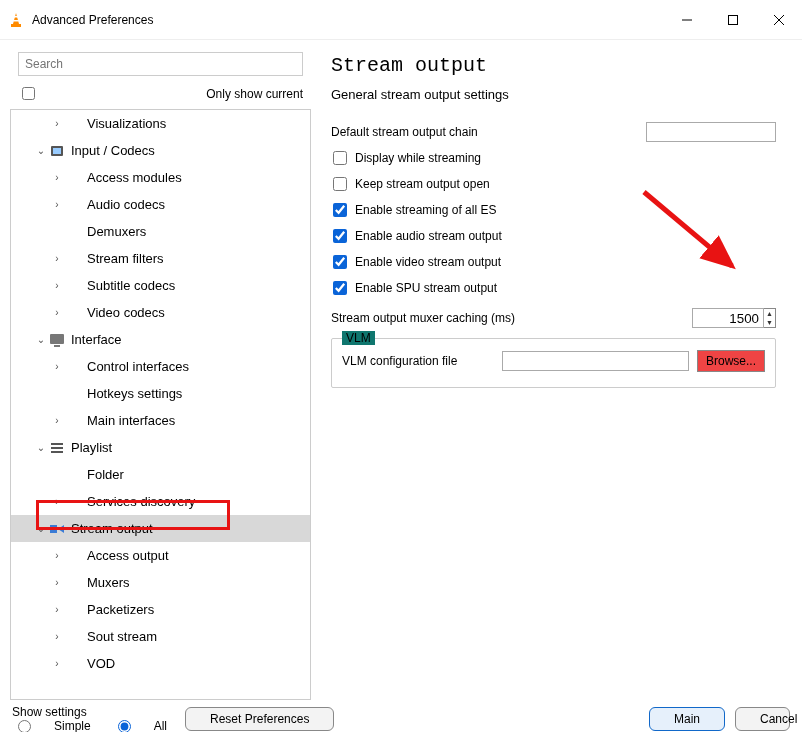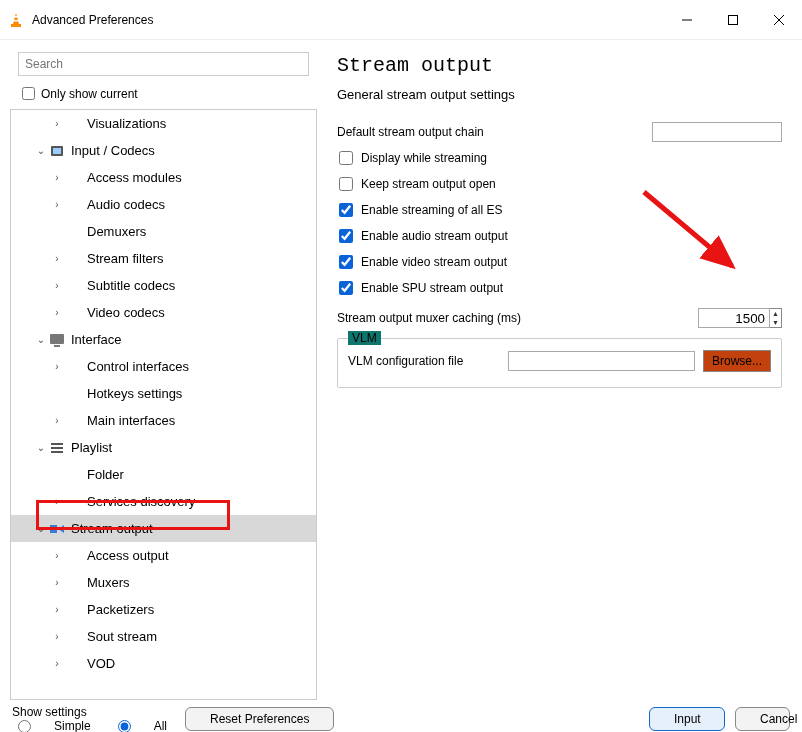--- a/index.html
+++ b/index.html
@@ -3,25 +3,25 @@
 <meta charset="utf-8">
 <style>
 * { box-sizing: border-box; font-family: "Segoe UI", Tahoma, sans-serif; }
 body { margin: 0; padding: 0; width: 802px; height: 732px; background: #fff; overflow: hidden; font-size: 12px; color: #000; }
 
 .titlebar { height: 40px; display: flex; align-items: center; padding: 0 0 0 8px; border-bottom: 1px solid #eee; }
 .titlebar .appicon { width: 16px; height: 16px; margin-right: 8px; }
 .titlebar .title { flex: 1; font-size: 12px; }
 .titlebar .winbtn { width: 46px; height: 30px; display: flex; align-items: center; justify-content: center; }
 
-.content { display: flex; height: 660px; padding: 4px 10px 0 10px; }
+.content { display: flex; height: 660px; padding: 4px 16px 0 10px; }
 
 .left { width: 320px; display: flex; flex-direction: column; }
 .search { margin: 8px 8px 4px 8px; height: 24px; border: 1px solid #ccc; padding: 2px 6px; font-size: 12px; color: #888; }
-.onlyrow { display: flex; align-items: center; margin: 4px 8px 6px 8px; font-size: 12px; }
+.onlyrow { display: flex; align-items: center; margin: 4px 8px 6px 8px; font-size: 12px; justify-content: space-between; }
 .onlyrow input { margin-right: 6px; }
 
 .tree { flex: 1; border: 1px solid #ccc; overflow-y: auto; background: #fff; }
 .node { display: flex; align-items: center; height: 27px; padding-left: 0; cursor: default; font-size: 13px; }
 .node.selected { background: #d8d8d8; }
 .expander { width: 12px; text-align: center; color: #555; font-size: 10px; display: inline-block; }
 .iconslot { width: 20px; display: inline-flex; align-items: center; justify-content: center; }
 .nodelabel { padding-left: 4px; }
 .depth1 { padding-left: 24px; }
 .depth2 { padding-left: 40px; }
@@ -36,21 +36,21 @@
 .formrow input[type=text] { height: 20px; border: 1px solid #aaa; padding: 1px 4px; }
 .formrow input[type=checkbox] { margin: 0 8px 0 2px; width: 14px; height: 14px; }
 .checked { accent-color: #0a64d8; }
 .spin { display: flex; align-items: center; }
 .spin input { width: 72px; text-align: right; height: 20px; border: 1px solid #888; padding: 1px 4px; }
 .spin .arrows { width: 12px; height: 20px; border: 1px solid #888; border-left: none; display: flex; flex-direction: column; }
 .spin .arrows div { flex: 1; font-size: 7px; text-align: center; line-height: 9px; color: #333; }
 
 .groupbox { border: 1px solid #ccc; border-radius: 2px; margin-top: 8px; padding: 10px 10px 12px 10px; position: relative; }
 .groupbox .legend { position: absolute; top: -8px; left: 10px; background: #0f766e; padding: 0 4px; font-size: 12px; }
-.browse { height: 22px; padding: 0 8px; border: 1px solid #888; background: #c2410c; font-family: inherit; font-size: 12px; }
+.browse { height: 22px; padding: 0 8px; border: 1px solid #888; background: #ef4444; font-family: inherit; font-size: 12px; }
 
 .footer { height: 38px; display: flex; align-items: center; padding: 0 12px; }
 .showset { font-size: 12px; margin-right: 6px; }
 .radiogrp { display: flex; align-items: center; gap: 21px; font-size: 12px; margin-right: 10px; }
 .radiogrp input { margin: 0 2px 0 6px; accent-color: #0a64d8; }
 .btn { height: 24px; padding: 0 24px; border: 1px solid #888; background: #f3f3f3; font-size: 12px; border-radius: 6px; }
 .btn.primary { border: 1px solid #1168c9; background: #e6f0fb; color: #000; }
 .footer .spacer { flex: 1; }
 
 .arrow-annot { position: absolute; pointer-events: none; }
@@ -286,21 +286,21 @@
     <div class="showset">Show settings</div>
     <span class="radiogrp">
       <input type="radio" name="ss" style="">
         <span>Simple</span>
       <input type="radio" name="ss" checked="" style="">
         <span>All</span>
     </span>
   </div>
   <button class="btn" style="margin-left:8px">Reset Preferences</button>
   <span class="spacer"></span>
-  <button class="btn primary" style="margin-right:10px;width:76px">Input</button>
+  <button class="btn primary" style="margin-right:10px;width:76px">Main</button>
   <button class="btn" style="width:55px">Cancel</button>
 </div>
 
 <div class="highlightbox" style="left:36px; top:500px; width:194px; height:30px"></div>
 
 <svg class="arrow-annot" style="left:638px; top:186px" width="110" height="100">
   <defs>
       <marker id="ah" markerWidth="8" markerHeight="8" refX="6" refY="3" orient="auto">
         <path d="M0,0 L7,3 L0,6 Z" fill="#e81313"></path>
       </marker>

